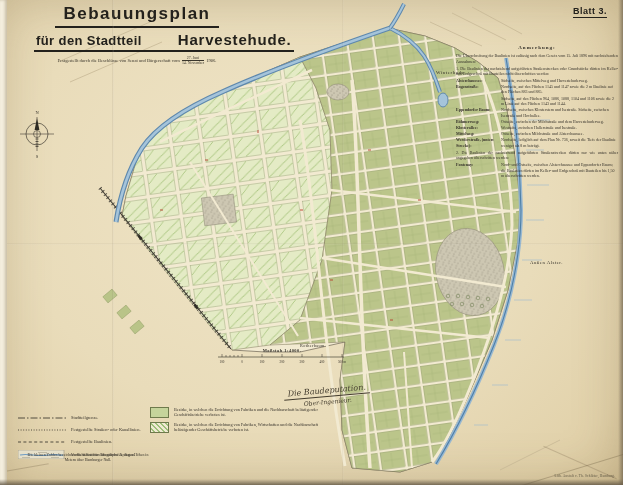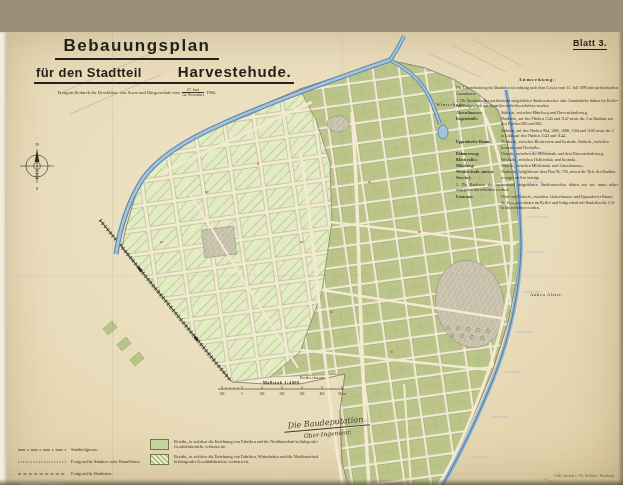--- a/index.html
+++ b/index.html
@@ -1,19 +1,19 @@
 <!DOCTYPE html>
 <html><head>
 <meta charset="utf-8">
 <style>
   html,body{margin:0;padding:0;width:623px;height:485px;overflow:hidden;background:#9b8f78;}
   .paper{position:absolute;inset:0;overflow:hidden;
     background:radial-gradient(ellipse at 45% 40%, #efe4c6 0%, #e9dcba 55%, #e2d2ab 85%, #d8c69c 100%);
     box-shadow:inset 0 0 50px rgba(110,90,50,.28);
-    font-family:"Liberation Serif", serif;color:#2e2b24;margin-top:32px;}
+    font-family:"Liberation Serif", serif;color:#2e2b24;}
   
   .edge-left{position:absolute;left:0;top:0;width:7px;height:100%;background:#f4eede;box-shadow:inset -2px 0 3px rgba(120,100,60,.35);}
   .edge-bottom{position:absolute;left:0;bottom:0;width:100%;height:6px;background:linear-gradient(#00000000, #5f5443cc);}
   .edge-right{position:absolute;right:0;top:0;width:5px;height:100%;background:linear-gradient(90deg,#00000000,#6b5f4bb0);}
   .crease-v1{position:absolute;left:112px;top:0;width:2px;height:100%;background:linear-gradient(90deg,rgba(90,75,50,.12),rgba(255,255,255,.10));}
   .crease-v2{position:absolute;left:342px;top:0;width:2px;height:100%;background:linear-gradient(90deg,rgba(90,75,50,.08),rgba(255,255,255,.08));}
   .crease-h1{position:absolute;left:0;top:243px;width:100%;height:2px;background:linear-gradient(rgba(90,75,50,.08),rgba(255,255,255,.08));}
   .crease-br1{position:absolute;left:516px;top:470px;width:110px;height:1px;background:rgba(90,75,50,.30);transform:rotate(-17deg);}
   .crease-br2{position:absolute;left:540px;top:462px;width:80px;height:1px;background:rgba(90,75,50,.22);transform:rotate(24deg);}
   .crease-bl1{position:absolute;left:-6px;top:468px;width:55px;height:1px;background:rgba(90,75,50,.25);transform:rotate(-10deg);}

